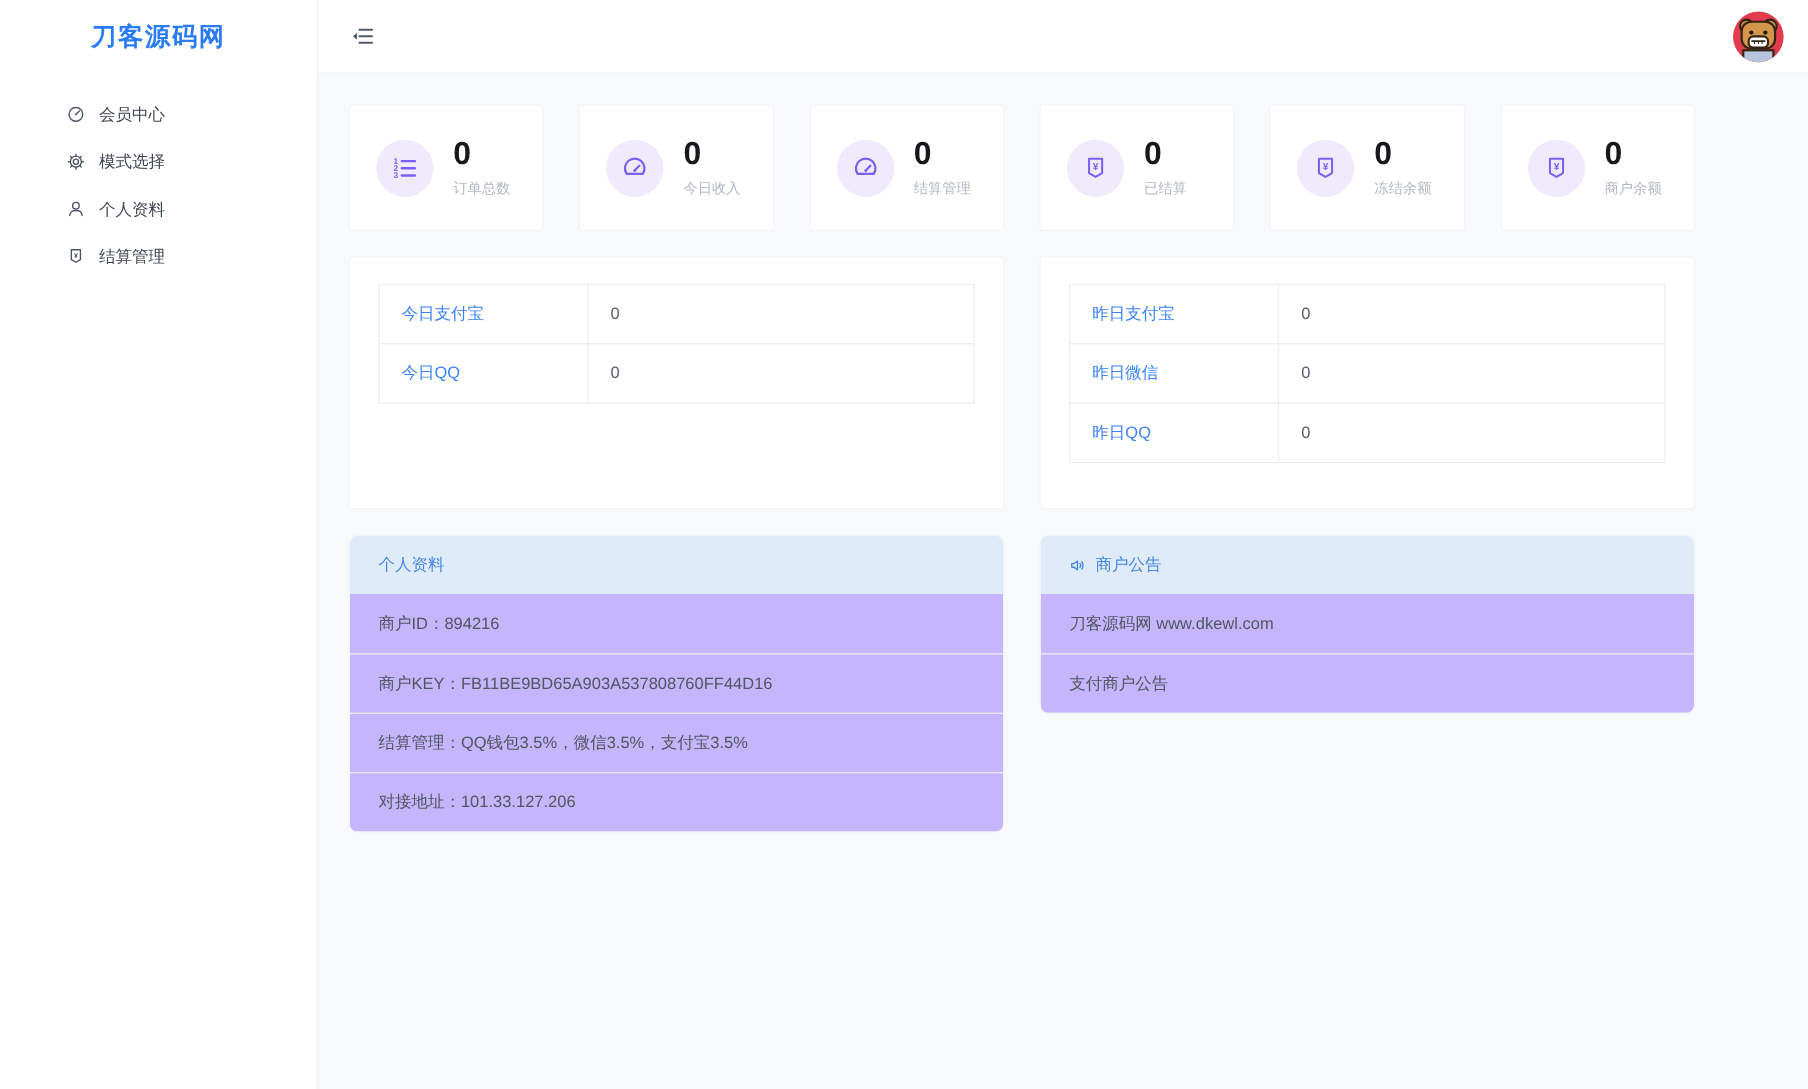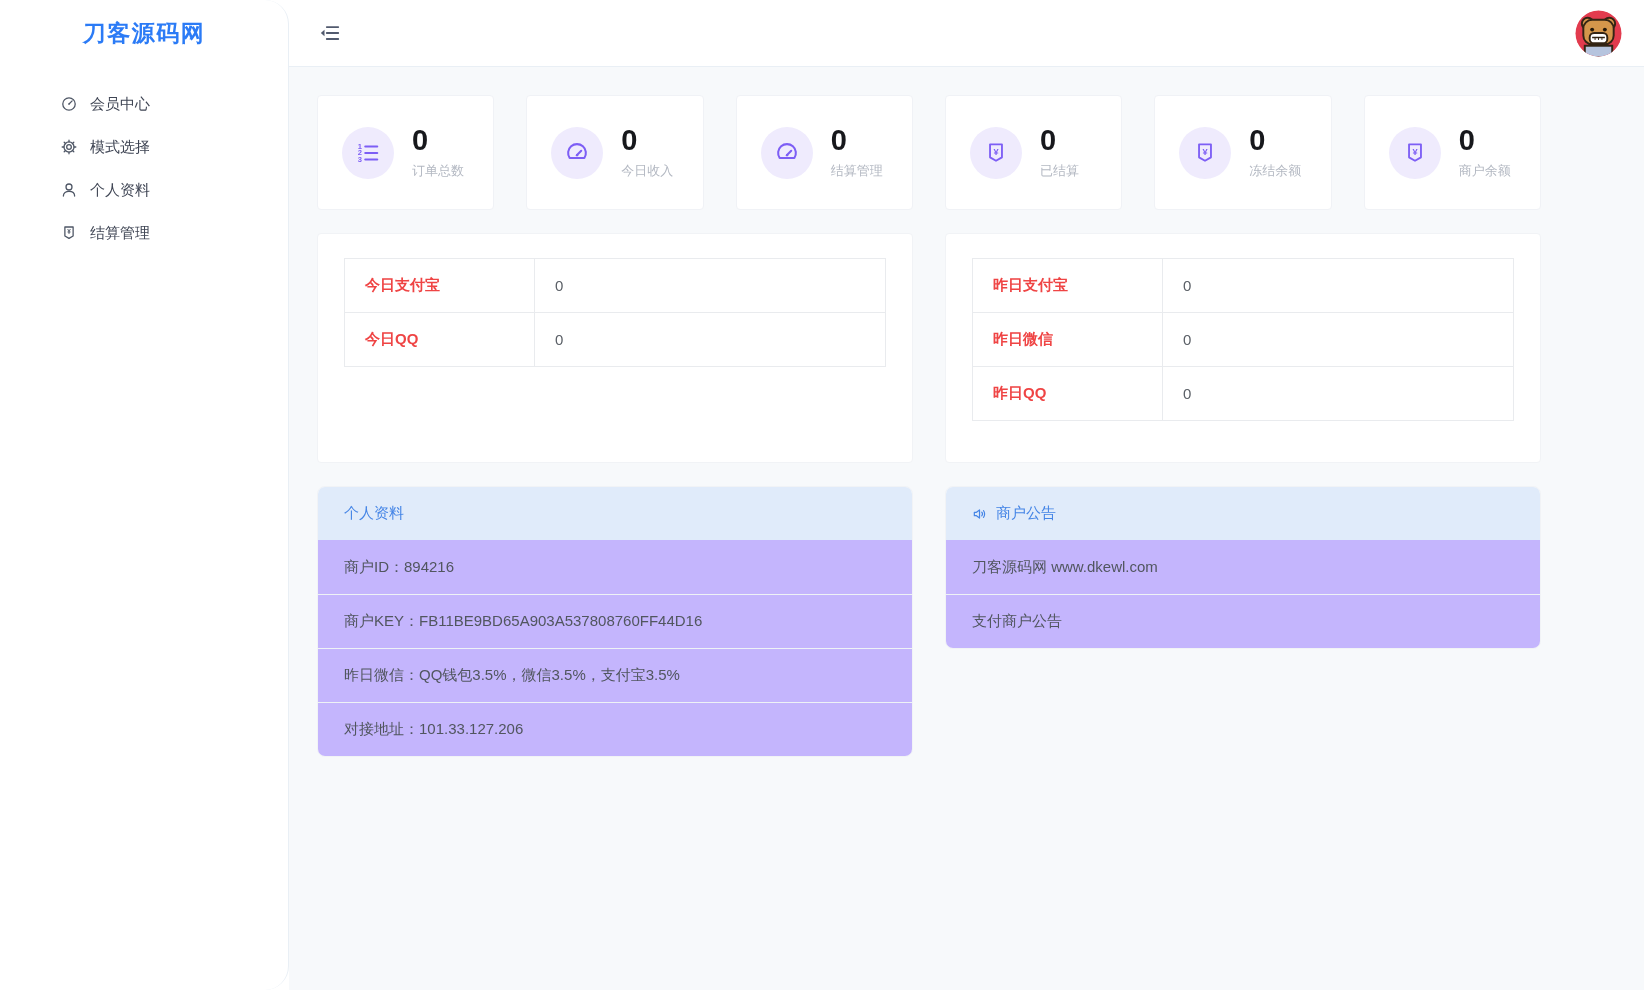--- a/index.html
+++ b/index.html
@@ -1,21 +1,21 @@
 <!DOCTYPE html>
 <html><head>
 <meta charset="utf-8">
 <style>
   * { margin:0; padding:0; box-sizing:border-box; }
   html,body { width:1644px; height:990px; overflow:hidden; }
   body { font-family:"Liberation Sans","DejaVu Sans",sans-serif; background:#fff; color:#3f4554; }
   .app { width:1644px; height:990px; display:flex; }
 
   
-  .sidebar { width:289px; flex:0 0 289px; background:#fff; border-right:1px solid #e9eff5;border-radius:24px; }
+  .sidebar { width:289px; flex:0 0 289px; background:#fff; border-right:1px solid #e9eff5; }
   .logo { height:67px; display:flex; align-items:center; justify-content:center;
           font-size:23px; font-weight:600; letter-spacing:1.5px; color:#2b7bf6; cursor:pointer; }
   .menu { padding-top:28px; }
   .menu-item { height:43px; display:flex; padding-left:60px; gap:12px;
                font-size:15px; color:#3f4554; cursor:pointer; }
   .menu-item .mi { width:18px; height:18px; color:#4e5665; display:flex; align-items:center; }
   .menu-item svg { width:18px; height:18px; }
 
   
   .main { flex:1; display:flex; flex-direction:column; background:#f7f9fb; min-width:0; }
@@ -36,21 +36,21 @@
   .icon-circle svg { width:26px; height:26px; }
   .stat-value { font-size:29px; font-weight:700; color:#17181c; line-height:1.05; }
   .stat-label { font-size:13px; color:#b3b8c2; margin-top:7px; }
 
   
   .two-col { display:grid; grid-template-columns:1fr 1fr; gap:32px; margin-top:23px; align-items:start; }
   .table-panel { background:#fff; border:1px solid #f1f3f6; border-radius:4px;
                  min-height:230px; padding:24px 26px; }
   table.data-table { width:100%; border-collapse:collapse; font-size:15px; }
   table.data-table td { border:1px solid #e9ebee; height:54px; padding:0 20px; background:#fff; }
-  td.k { width:190px; font-weight:700; color:#ef4444; }
+  td.k { width:190px; font-weight:400; color:#3b82f6; }
   td.v { color:#5a5f66; }
 
   
   .panel { background:#fff; border:1px solid #f1f3f6; border-radius:8px; overflow:hidden; align-self:start; }
   .panel-header { height:53px; background:#e0ebfa; color:#4585e6; font-size:15px;
                   display:flex; align-items:center; gap:8px; padding:0 26px; }
   .panel-header svg { width:16px; height:16px; }
   .panel-row { height:54px; display:flex; align-items:center; padding:0 26px;
                font-size:15px; color:#51565f; background:#c4b5fd; }
   .panel-row + .panel-row { border-top:1px solid #eef2f6; }
@@ -269,21 +269,21 @@
       </div>
 
       <div class="two-col">
 
         <div class="panel">
           <div class="panel-header">
             <span>个人资料</span>
           </div>
           <div class="panel-row">商户ID：894216</div>
           <div class="panel-row">商户KEY：FB11BE9BD65A903A537808760FF44D16</div>
-          <div class="panel-row">昨日微信：QQ钱包3.5%，微信3.5%，支付宝3.5%</div>
+          <div class="panel-row">结算管理：QQ钱包3.5%，微信3.5%，支付宝3.5%</div>
           <div class="panel-row">对接地址：101.33.127.206</div>
         </div>
 
         <div class="panel">
           <div class="panel-header">
             <span style="display:flex;">
               <svg viewBox="0 0 24 24" fill="none" stroke="currentColor" stroke-width="1.8" stroke-linejoin="round" stroke-linecap="round">
                 <path d="M3.5 9.5v5h3.2l4.6 3.6V5.9L6.7 9.5z"></path>
                 <path d="M14.6 9.3c1.3 1.4 1.3 4 0 5.4M17.2 7c2.3 2.6 2.3 7.4 0 10"></path>
               </svg>

